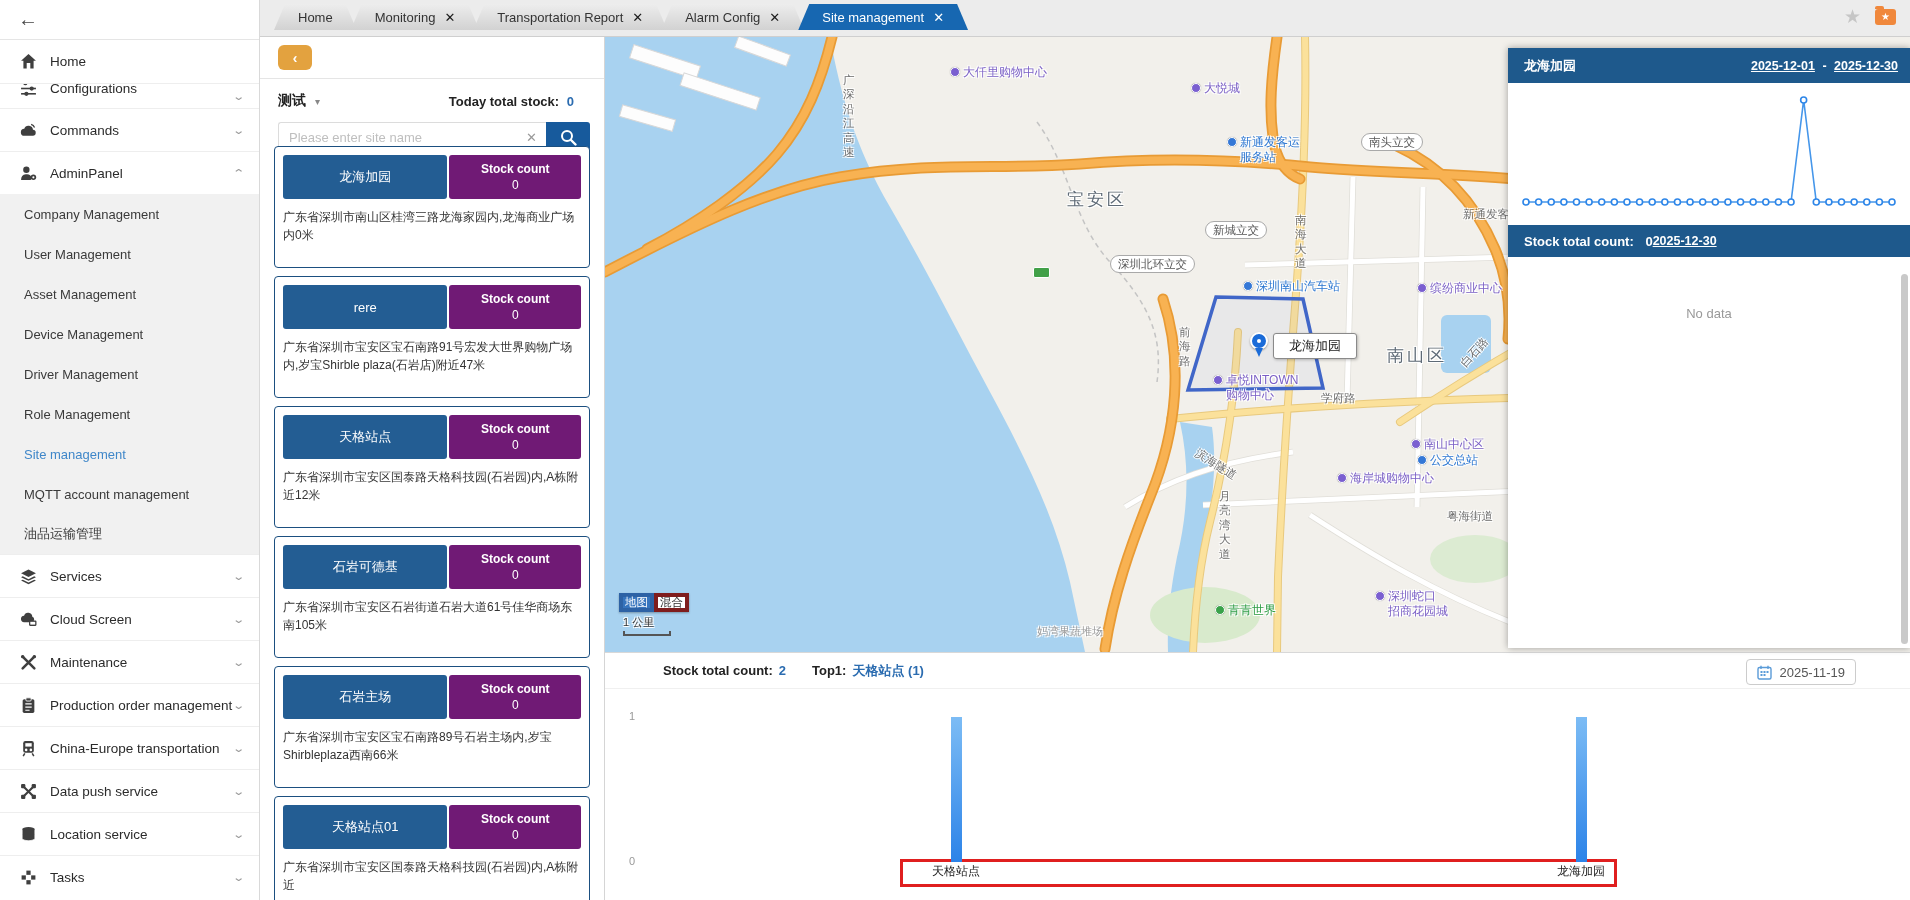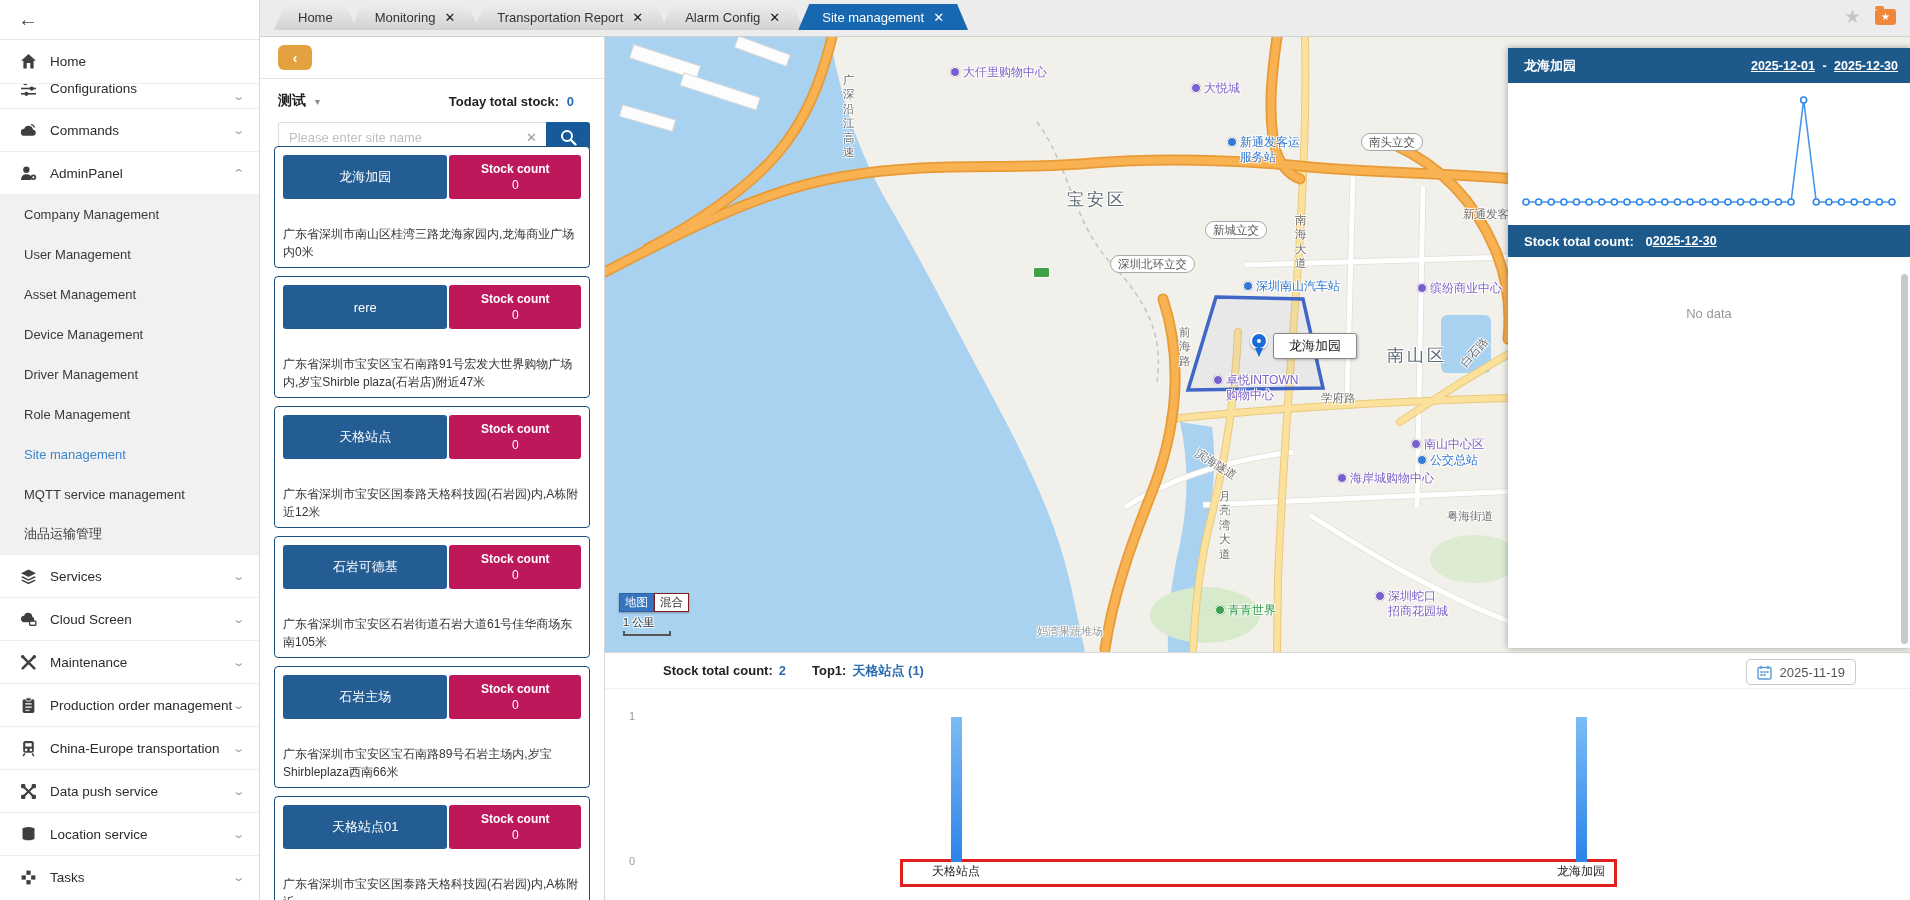--- a/index.html
+++ b/index.html
@@ -62,25 +62,25 @@
   .search-input::placeholder { color:#bfbfbf; }
   .clear-x { position:relative; left:-20px; width:0; align-self:center; color:#999; font-size:13px; cursor:pointer; }
   .search-btn { width:44px; background:#175a9c; border:none; border-radius:0 3px 3px 0;
     display:flex; align-items:center; justify-content:center; cursor:pointer; }
   .cards { position:absolute; left:0; right:0; top:109px; bottom:0; overflow:hidden; padding:0 14px; }
   .site-card { border:1px solid #1b4f80; border-radius:4px; padding:8px; margin-bottom:8px;
     background:#fff; cursor:pointer; height:122px; overflow:hidden; }
   .card-head { display:flex; gap:2px; }
   .card-name { flex:1.25; background:#235d93; color:#fff; border-radius:3px; display:flex;
     align-items:center; justify-content:center; font-size:13px; height:44px; }
-  .card-stock { flex:1; background:#be185d; color:#fff; border-radius:3px; display:flex;
+  .card-stock { flex:1; background:#701a75; color:#fff; border-radius:3px; display:flex;
     flex-direction:column; align-items:center; justify-content:center; height:44px; }
   .card-stock .sl { font-size:12px; font-weight:bold; }
   .card-stock .sv { font-size:12px; margin-top:2px; }
-  .card-addr { margin-top:26px; font-size:12px; color:#333; line-height:1.5; }
+  .card-addr { margin-top:9px; font-size:12px; color:#333; line-height:1.5; }
 
   
   .map { position:absolute; left:605px; top:37px; width:1305px; height:615px; overflow:hidden;
     background:#f2f0eb; }
   .map svg.base { position:absolute; left:0; top:0; }
   #map-labels { position:absolute; left:0; top:0; width:100%; height:100%; }
   .ml { position:absolute; white-space:nowrap; line-height:1.25; font-size:12px;
     text-shadow:-1px -1px 0 #fff,1px -1px 0 #fff,-1px 1px 0 #fff,1px 1px 0 #fff; }
   .ml .dot { display:inline-block; width:10px; height:10px; border-radius:50%; margin-right:3px;
     border:1.5px solid #fff; box-shadow:0 0 1px rgba(0,0,0,.4); vertical-align:-1px; }
@@ -102,21 +102,21 @@
   .marker-pin .head::after { content:""; position:absolute; left:5px; top:5px; width:4px; height:4px;
     border-radius:50%; background:#fff; }
   .marker-pin .tail { position:absolute; left:5px; top:16px; width:0; height:0;
     border-left:4px solid transparent; border-right:4px solid transparent; border-top:9px solid #1a6bd8; }
   .map-tooltip { position:absolute; left:668px; top:296px; min-width:84px; height:26px; background:#fff;
     border:1px solid #8a8a8a; border-radius:3px; box-shadow:1px 1px 3px rgba(0,0,0,.25);
     display:flex; align-items:center; justify-content:center; font-size:13px; color:#222; padding:0 8px; }
   .map-type { position:absolute; left:14px; top:556px; display:flex; cursor:pointer;
     box-shadow:0 1px 2px rgba(0,0,0,.3); }
   .map-type .mt { width:35px; height:19px; display:flex; align-items:center; justify-content:center;
-    font-size:11.5px; background:#fff; border:1px solid #7f1d1d; color:#333; }
+    font-size:11.5px; background:#fff; border:4px solid #7f1d1d; color:#333; }
   .map-type .mt.active { background:#3674bd; color:#fff; border-color:#2d62a5; }
   .map-scale { position:absolute; left:18px; top:578px; font-size:11px; color:#333;
     text-shadow:-1px -1px 0 #fff,1px -1px 0 #fff,-1px 1px 0 #fff,1px 1px 0 #fff; }
   .scale-bar { width:48px; height:5px; border-left:2px solid #555; border-right:2px solid #555;
     border-bottom:2px solid #555; margin-top:1px; }
 
   
   .right-overlay { position:absolute; left:1508px; top:48px; width:402px; height:600px; background:#fff;
     box-shadow:0 0 7px rgba(0,0,0,.35); z-index:22; }
   .ro-head { height:35px; background:#1e598c; color:#fff; display:flex; align-items:center;
@@ -231,21 +231,21 @@
           <div class="sub-item">
             <span>Driver Management</span>
           </div>
           <div class="sub-item">
             <span>Role Management</span>
           </div>
           <div class="sub-item active">
             <span>Site management</span>
           </div>
           <div class="sub-item">
-            <span>MQTT service management</span>
+            <span>MQTT account management</span>
           </div>
           <div class="sub-item">
             <span>油品运输管理</span>
           </div>
         </div>
         <div class="side-item">
           <div class="side-inner">
             <span class="side-icon">
               <svg viewBox="0 0 16 16">
                 <path d="M8 1.5 L15 5 8 8.5 1 5 Z" fill="#3f3f3f"></path>

